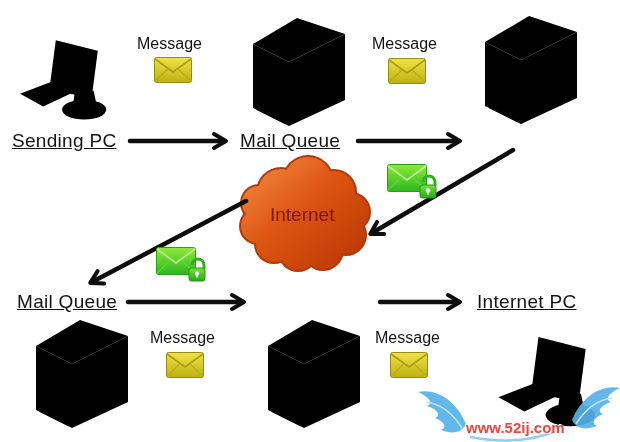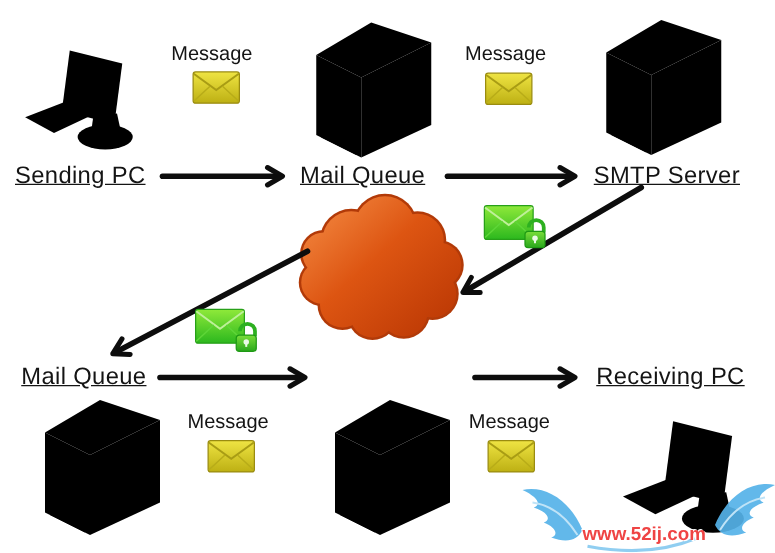--- a/index.html
+++ b/index.html
@@ -224,23 +224,23 @@
     <use href="#envG" x="387" y="160"></use>
     <use href="#envG" x="156" y="243"></use>
 
     <use href="#wing" transform="translate(572,386)"></use>
     <use href="#wing" transform="translate(466,390) scale(-1,1)"></use>
     <path d="M470,437 C502,443 532,441 556,431" fill="none" stroke="#7cc6ee" stroke-width="2.5" opacity="0.85"></path>
   </svg>
 
   <div class="lbl" style="left:12px;top:130px">Sending PC</div>
   <div class="lbl" style="left:240px;top:130px">Mail Queue</div>
-  <div class="lbl" style="left:475px;top:130px">SMTP Server</div>
+  <div class="internet-lbl" style="left:270px;top:204px">Internet</div>
   <div class="lbl" style="left:17px;top:291px">Mail Queue</div>
-  <div class="lbl" style="left:477px;top:291px">Receiving PC</div>
+  <div class="lbl" style="left:477px;top:291px">Internet PC</div>
 
   <div class="msg" style="left:137px;top:35px">Message</div>
   <div class="msg" style="left:372px;top:35px">Message</div>
   <div class="msg" style="left:150px;top:329px">Message</div>
   <div class="msg" style="left:375px;top:329px">Message</div>
 
   <div class="wm-url">www.52ij.com</div>
 </div>
 
 </body></html>

